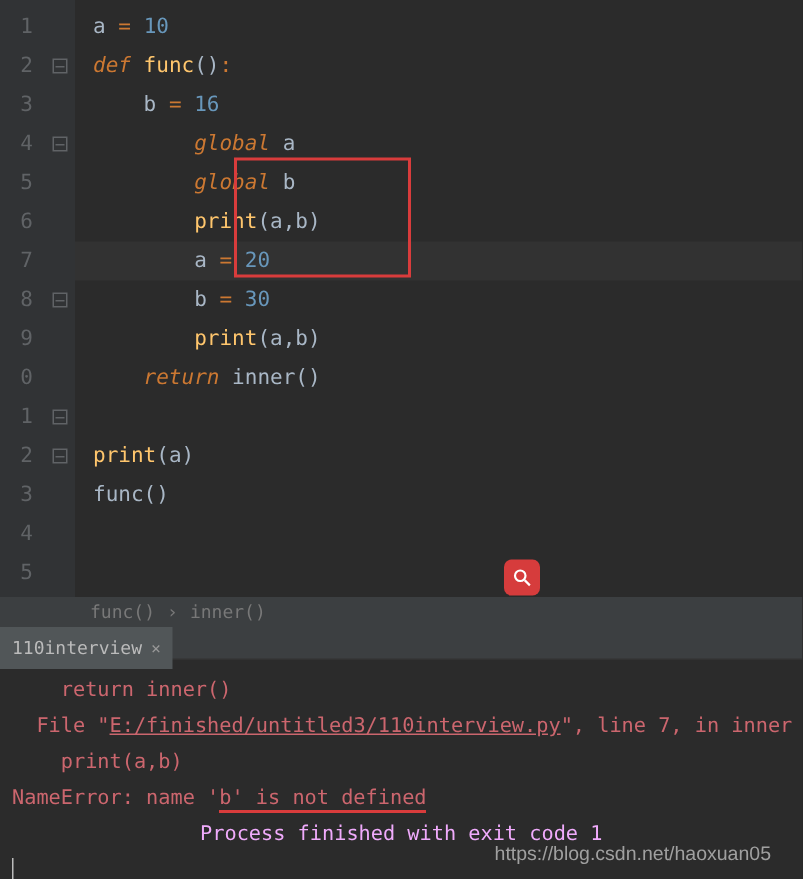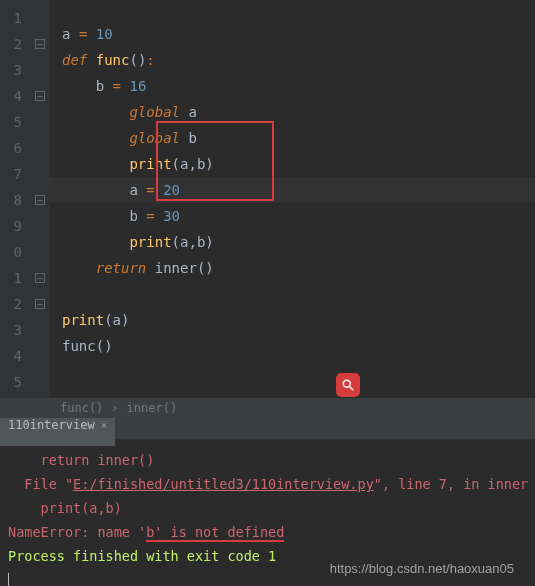--- a/index.html
+++ b/index.html
@@ -42,21 +42,20 @@
   content: '';
   position: absolute;
   left: 1px; right: 1px; top: 4px;
   border-top: 1px solid #606366;
 }
 .code {
   flex: 1;
   padding-top: 5px;
   background: #2b2b2b;
   position: relative;
-  margin-top: 16px;
 }
 .line { height: 26px; line-height: 26px; padding-left: 12px; white-space: pre; position: relative; }
 .line-hl { background: #323232; }
 .redbox {
   position: absolute;
   border: 2px solid #d93c3c;
   left: 106px;
   top: 105px;
   width: 118px;
   height: 80px;
@@ -96,34 +95,34 @@
   height: 22px;
   display: flex;
   border-bottom: 1px solid #323232;
 }
 .tab {
   background: #515658;
   color: #bbbbbb;
   font-size: 12px;
   padding: 14px 8px;
   display: flex;
-  align-items: flex-end;
+  align-items: center;
   gap: 6px;
 }
 .tab-close { color: #999; font-size: 11px; }
 .console {
   background: #2b2b2b;
   padding: 8px 8px;
   font-size: 13.5px;
   line-height: 24px;
   font-family: 'Consolas', monospace;
 }
 .c-line { white-space: pre; }
 .c-red { color: #cc666e; }
-.c-white { color: #bef264; }
+.c-white { color: #f0abfc; text-align: center; }
 .c-link { text-decoration: underline; }
 .red-underline { border-bottom: 2px solid #d93c3c; }
 .watermark {
   position: absolute;
   right: 21px;
   bottom: 10px;
   color: #a0a0a0;
   font-size: 13px;
   font-family: sans-serif;
 }

